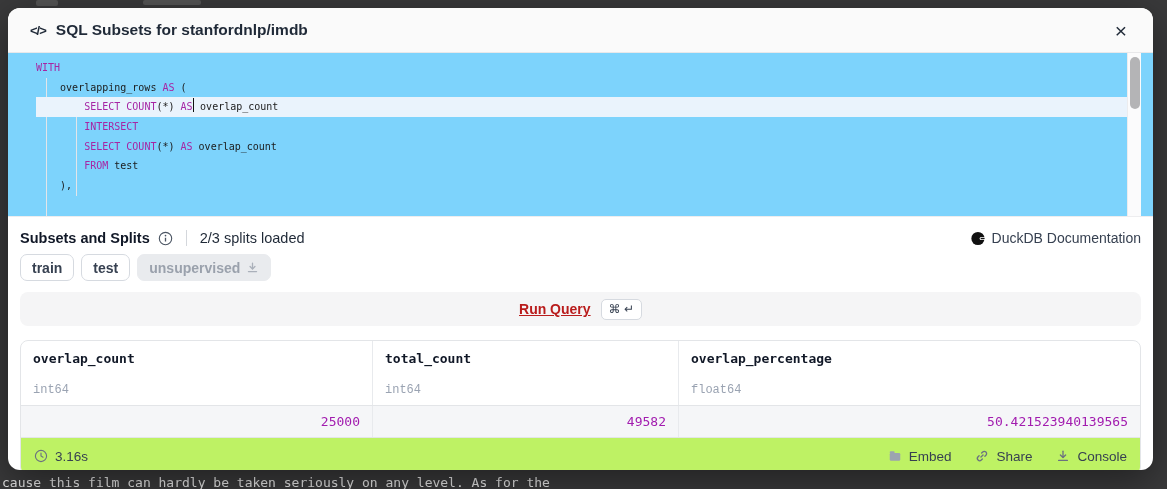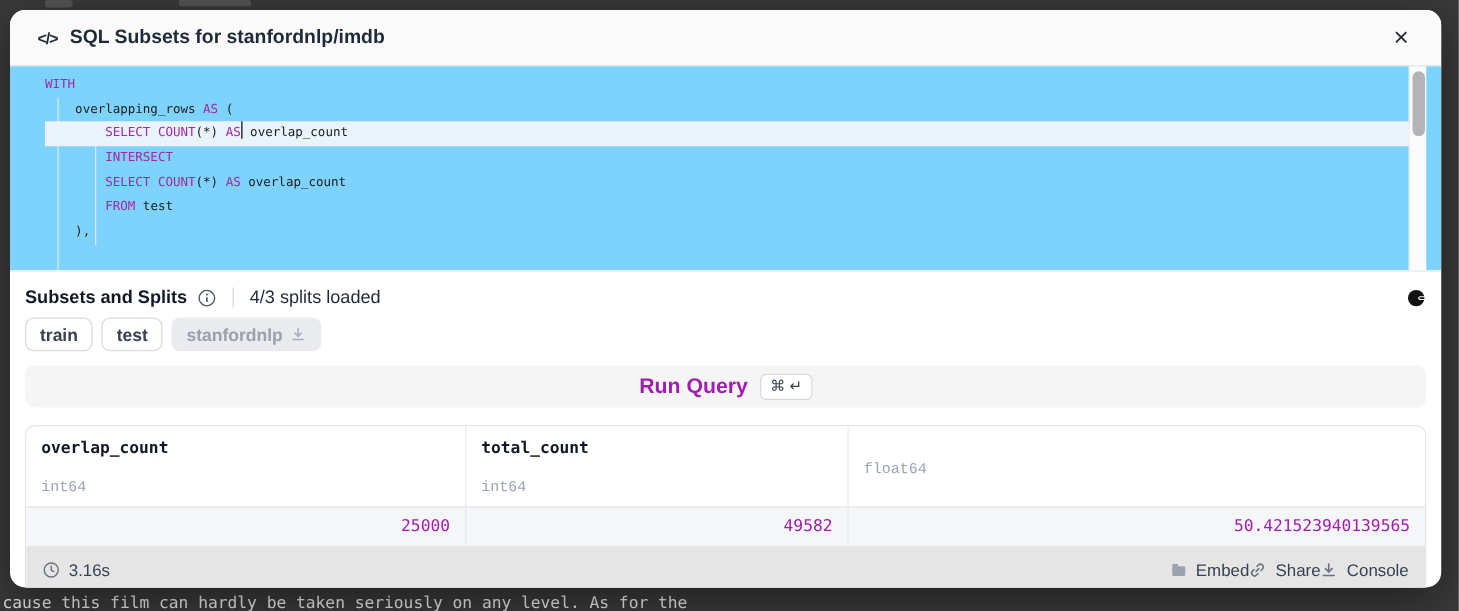--- a/index.html
+++ b/index.html
@@ -69,44 +69,44 @@
     display:flex; align-items:center; gap:6px; height:27px; padding:0 11px;
     border:1px solid #d6dae0; border-radius:7px; background:#fff;
     font-size:14px; font-weight:bold; color:#374151; cursor:pointer;
   }
   .chip.disabled { background:#e9ebee; border-color:#e9ebee; color:#9aa1ac; font-weight:bold; }
   .run-btn {
     margin-top:11px; width:100%; height:34px; border:none; cursor:pointer;
     background:#f5f5f6; border-radius:8px;
     display:flex; align-items:center; justify-content:center; gap:10px;
   }
-  .run-label { font-size:17px; font-weight:bold; color:#a21caf; }
+  .run-label { font-size:14px; font-weight:bold; color:#b91c1c;text-decoration:underline; }
   .kbd {
     background:#fff; border:1px solid #d6dae0; border-radius:5px;
     padding:2px 7px 3px; font-size:12px; color:#374151;
   }
   
   .results { margin-top:14px; border:1px solid #e3e5e8; border-radius:8px; overflow:hidden; background:#fff; }
   .res-grid { display:grid; grid-template-columns:351px 306px 1fr; }
   .res-hcell { padding:10px 12px 8px; }
   .res-hcell + .res-hcell { border-left:1px solid #e8eaed; }
   .col-name { font-family:"DejaVu Sans Mono", monospace; font-size:13px; font-weight:bold; color:#111827; }
   .col-type { font-family:Liberation Mono, monospace; font-size:12px; color:#9aa3b2; margin-top:17px; }
   .res-data { border-top:1px solid #e3e5e8; background:#f5f6f8; }
   .res-dcell {
     padding:8px 12px; text-align:right;
     font-family:"DejaVu Sans Mono", monospace; font-size:13px; color:#a21caf;
   }
   .res-dcell + .res-dcell { border-left:1px solid #e8eaed; }
   .res-footer {
-    border-top:1px solid #e3e5e8; background:#e5e5e5; height:37px;
+    border-top:1px solid #e3e5e8; background:#bef264; height:37px;
     display:flex; align-items:center; padding:0 13px;
   }
   .elapsed { display:flex; align-items:center; gap:7px; font-size:13.5px; color:#374151; }
-  .foot-actions { margin-left:auto; display:flex; align-items:center; }
+  .foot-actions { margin-left:auto; display:flex; align-items:center; gap:24px; }
   .foot-btn {
     display:flex; align-items:center; gap:7px; border:none; background:none; cursor:pointer;
     font-size:13.5px; color:#374151; font-family:"Liberation Sans", sans-serif; padding:0;
   }
   .icon { flex:0 0 auto; display:block; }
 </style>
 </head>
 <body>
 
 <div class="bd-patch" style="left:36px; top:0; width:22px; height:6px;"></div>
@@ -141,39 +141,40 @@
   <div class="content">
 
     <div class="section-row">
       <span class="section-label">Subsets and Splits</span>
       <svg class="icon" width="15" height="15" viewBox="0 0 16 16">
           <circle cx="8" cy="8" r="6.6" fill="none" stroke="#4b5563" stroke-width="1.2"></circle>
           <line x1="8" y1="7.2" x2="8" y2="11.2" stroke="#4b5563" stroke-width="1.4"></line>
           <circle cx="8" cy="4.9" r="0.9" fill="#4b5563"></circle>
         </svg>
       <span class="vdivider"></span>
-      <span class="section-status">4/3 splits loaded</span>
+      <span class="section-status">2/3 splits loaded</span>
       <a class="docs-link">
         <svg class="icon" width="15" height="15" viewBox="0 0 16 16">
             <circle cx="7.4" cy="8" r="7" fill="#111"></circle>
             <rect x="9.2" y="6.3" width="6.4" height="3.4" rx="1.7" fill="#fff"></rect>
             <rect x="10.2" y="7.3" width="4.4" height="1.4" rx="0.7" fill="#111"></rect>
           </svg>
+        <span>DuckDB Documentation</span>
       </a>
     </div>
 
     <div class="tags-row">
       <button class="chip">
           <span>train</span>
         </button>
       <button class="chip">
           <span>test</span>
         </button>
       <button class="chip disabled">
-        <span>stanfordnlp</span>
+        <span>unsupervised</span>
         <svg class="icon" width="13" height="13" viewBox="0 0 16 16" fill="none" stroke="#aab0ba" stroke-width="1.6" stroke-linecap="round" stroke-linejoin="round">
             <path d="M8 2.5v7"></path>
             <path d="M5 6.8L8 9.8l3-3"></path>
             <path d="M3 13h10"></path>
           </svg>
       </button>
     </div>
 
     <button class="run-btn">
       <span class="run-label">Run Query</span>
@@ -184,20 +185,21 @@
       <div class="res-grid">
         <div class="res-hcell">
           <div class="col-name">overlap_count</div>
           <div class="col-type">int64</div>
         </div>
         <div class="res-hcell">
           <div class="col-name">total_count</div>
           <div class="col-type">int64</div>
         </div>
         <div class="res-hcell">
+          <div class="col-name">overlap_percentage</div>
           <div class="col-type">float64</div>
         </div>
       </div>
       <div class="res-grid res-data">
         <div class="res-dcell">25000</div>
         <div class="res-dcell">49582</div>
         <div class="res-dcell">50.421523940139565</div>
       </div>
       <div class="res-footer">
         <span class="elapsed">

